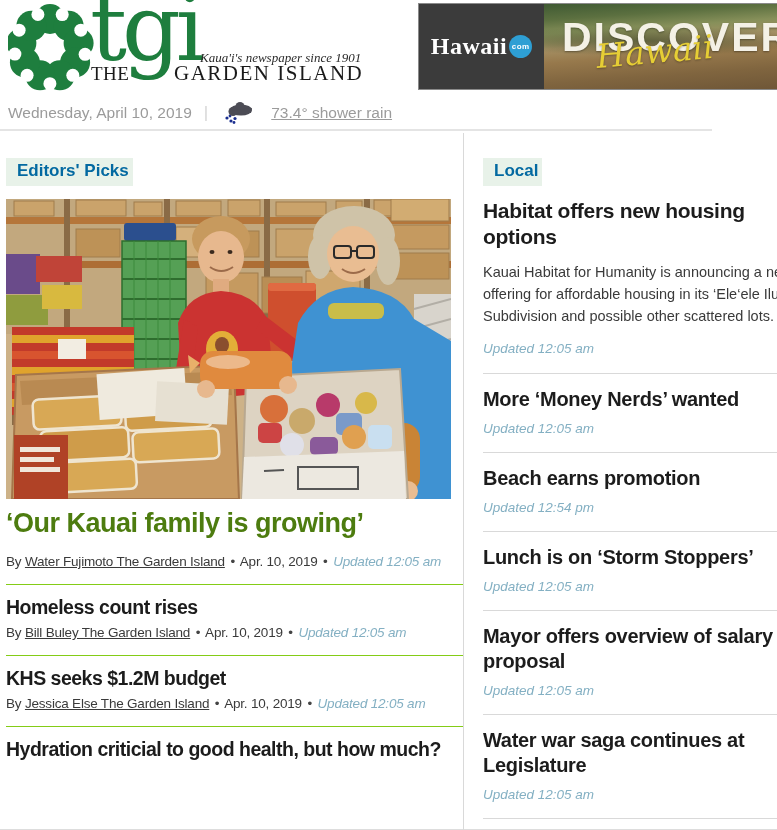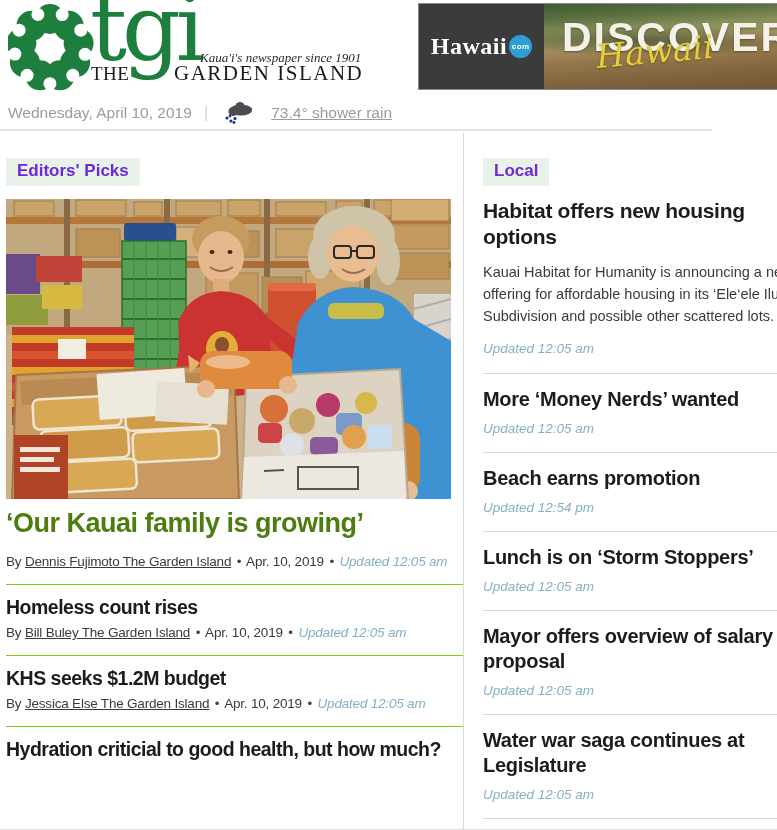--- a/index.html
+++ b/index.html
@@ -52,21 +52,21 @@
   .ad-script {
     position:absolute; left:52px; top:28px; font-family:"DejaVu Serif", serif; font-style:italic;
     font-size:33px; color:#e6ce35; transform:rotate(-5deg); text-shadow:0 1px 2px rgba(0,0,0,.3); white-space:nowrap;
   }
 
   
   .main { position:absolute; top:133px; left:0; width:777px; height:697px; }
   .col-left { position:absolute; left:0; top:0; width:464px; height:100%; border-right:1px solid #d9d9d9; padding-left:6px; overflow:hidden; }
   .col-right { position:absolute; left:483px; top:0; width:345px; height:100%; }
 
-  .badge { display:inline-block; margin-top:25px; background:#e8f2e9; color:#6d28d9; font-weight:bold; font-size:17px; padding:3px 11px 5px 11px; cursor:pointer; }
+  .badge { display:inline-block; margin-top:25px; background:#e8f2e9; color:#0369a1; font-weight:bold; font-size:17px; padding:3px 4px 5px 11px; cursor:pointer; }
 
   .photo { display:block; width:445px; height:300px; margin-top:13px; cursor:pointer; }
 
   .lead-headline { margin:9px 0 0 0; font-size:27px; font-weight:bold; color:#4d7c0f; letter-spacing:-.5px; cursor:pointer; }
   .lead-summary { margin:11px 0 0 0; width:452px; font-size:15.5px; line-height:1.55; color:#3a3a3a; }
   .byline { margin-top:15px; font-size:13.5px; color:#3a3a3a; white-space:nowrap; letter-spacing:-.2px; }
   .byline a { color:#3a3a3a; text-decoration:underline; cursor:pointer; }
   .bullet { color:#444; padding:0 2px; }
   .updated { font-style:italic; color:#84b0c3; }
 
@@ -328,21 +328,21 @@
           <path d="M194 164 L182 156 L184 174 Z" fill="#e8b06a"></path>
           <circle cx="200" cy="190" r="9" fill="#e7b88e"></circle>
           <circle cx="282" cy="186" r="9" fill="#e7b88e"></circle>
         </g>
       </svg>
 
       
       <h1 class="lead-headline">‘Our Kauai family is growing’</h1>
       <div class="byline">
         <span>By</span>
-        <a>Dennis Fujimoto The Garden Island</a>
+        <a>Water Fujimoto The Garden Island</a>
         <span class="bullet">•</span>
         <span>Apr. 10, 2019</span>
         <span class="bullet">•</span>
         <span class="updated">Updated 12:05 am</span>
       </div>
 
       
       <div class="story">
         <h2>Homeless count rises</h2>
         <div class="byline">

